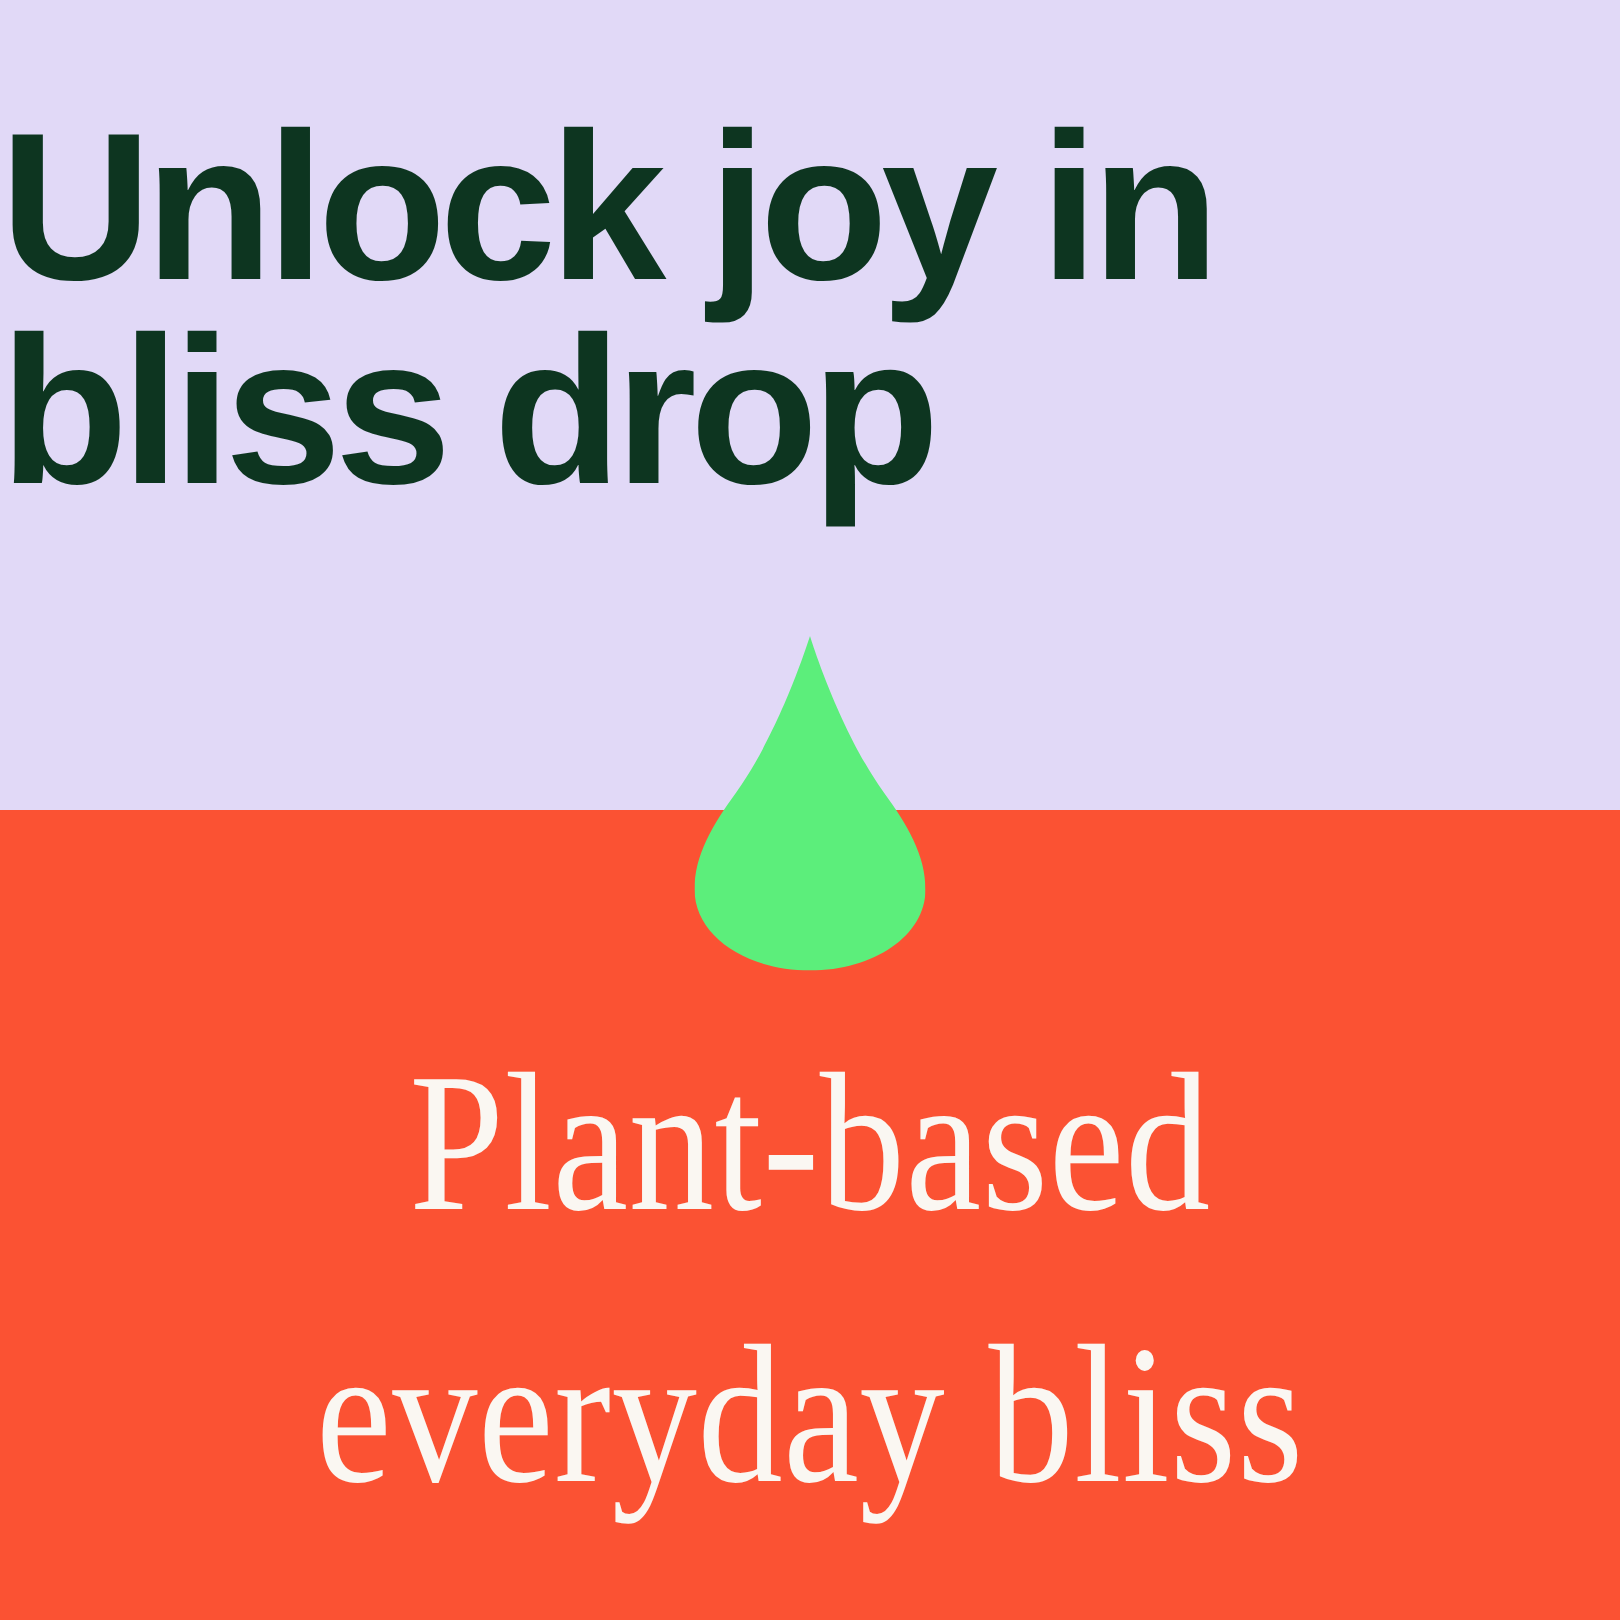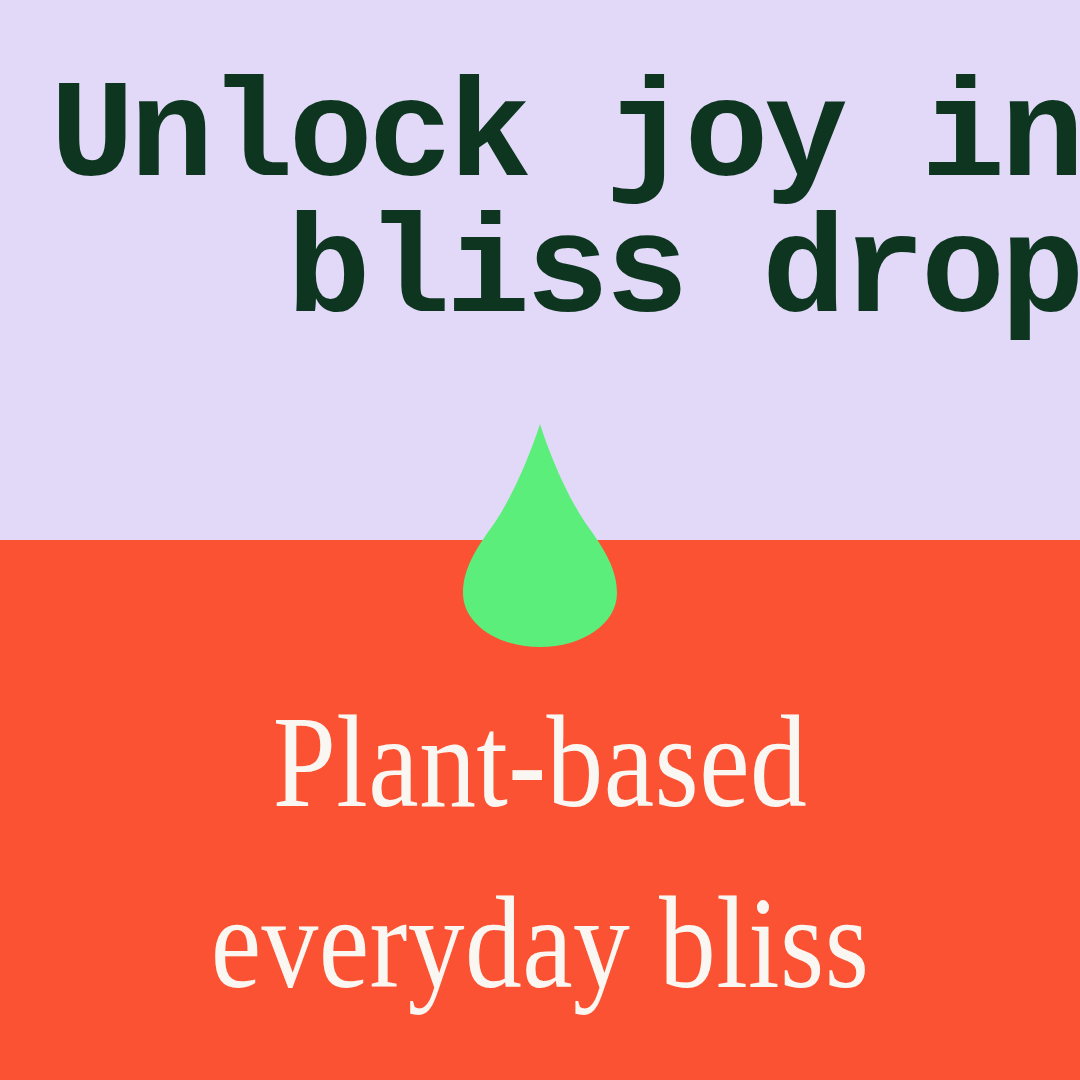--- a/index.html
+++ b/index.html
@@ -31,23 +31,23 @@
     height: 540px;
     background: #FB5233;
   }
 
   
   #headline {
     position: absolute;
     left: 0;
     top: 70px;
     width: 100%;
-    text-align: right;
+    text-align: left;
     color: #0D3520;
-    font-family: Liberation Mono, monospace;
+    font-family: Liberation Sans, sans-serif;
     font-weight: bold;
     font-size: 140px;
     line-height: 0.97;
     letter-spacing: -4.5px;
     word-spacing: -2px;
     -webkit-font-smoothing: antialiased;
   }
   #headline .hl-line {
     display: block;
     white-space: nowrap;

